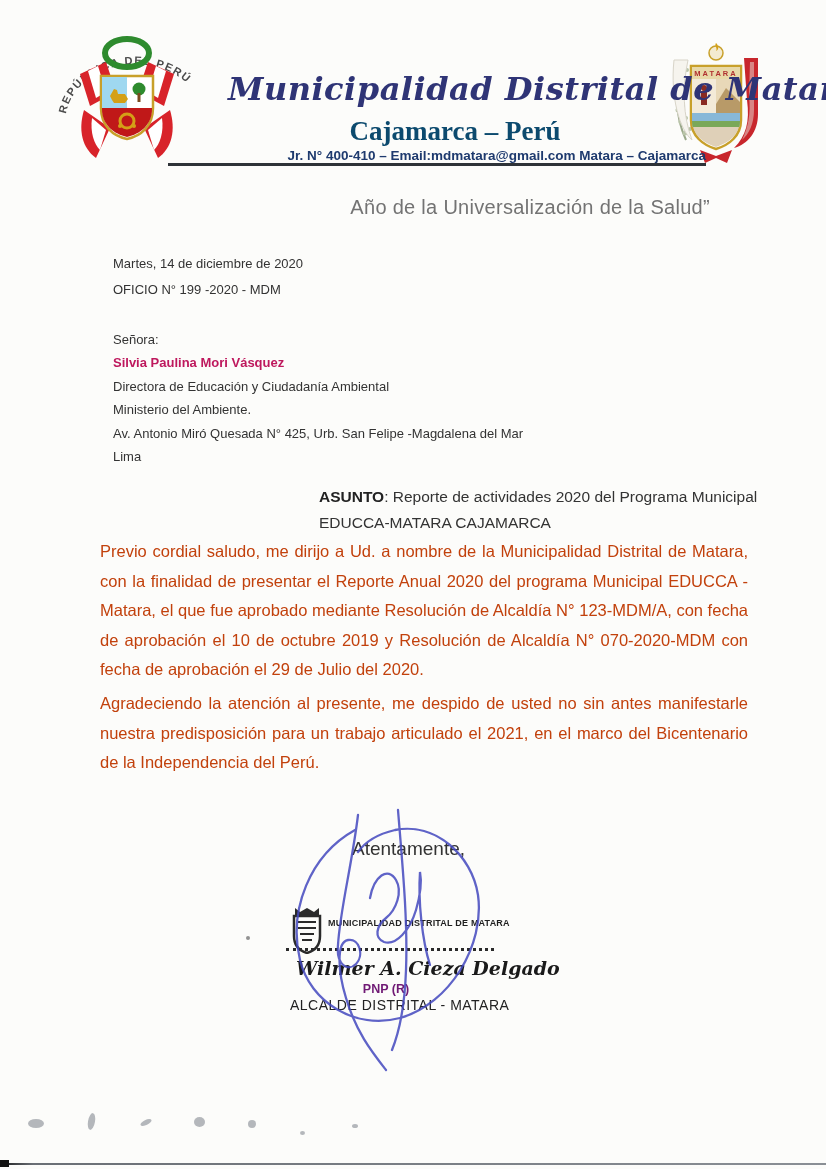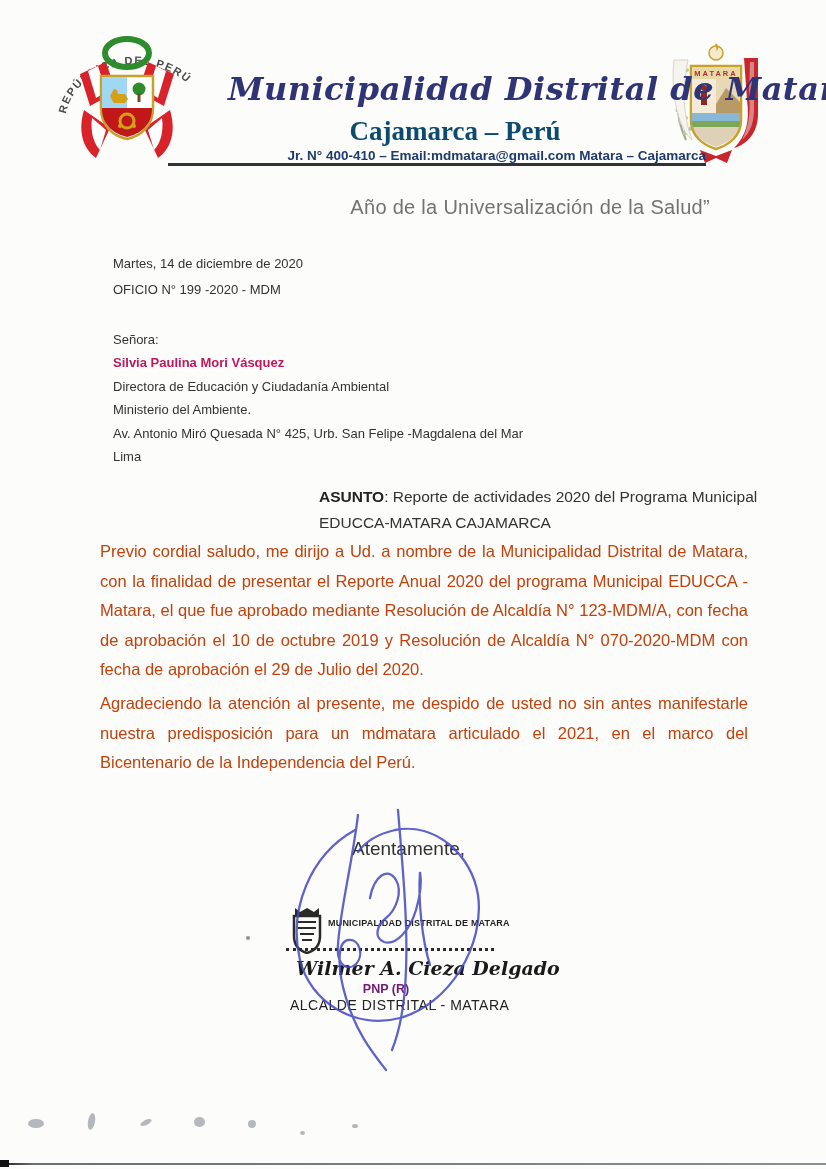--- a/index.html
+++ b/index.html
@@ -165,21 +165,21 @@
     <div>Ministerio del Ambiente.</div>
     <div>Av. Antonio Miró Quesada N° 425, Urb. San Felipe -Magdalena del Mar</div>
     <div>Lima</div>
   </div>
 
   <div class="abs subject">
     <b>ASUNTO</b><span>: Reporte de actividades 2020 del Programa Municipal EDUCCA-MATARA CAJAMARCA</span>
   </div>
 
   <div class="abs para para1">Previo cordial saludo, me dirijo a Ud. a nombre de la Municipalidad Distrital de Matara, con la finalidad de presentar el Reporte Anual 2020 del programa Municipal EDUCCA - Matara, el que fue aprobado mediante Resolución de Alcaldía N° 123-MDM/A, con fecha de aprobación el 10 de octubre 2019 y Resolución de Alcaldía N° 070-2020-MDM con fecha de aprobación el 29 de Julio del 2020.</div>
-  <div class="abs para para2">Agradeciendo la atención al presente, me despido de usted no sin antes manifestarle nuestra predisposición para un mdmatara articulado el 2021, en el marco del Bicentenario de la Independencia del Perú.</div>
+  <div class="abs para para2">Agradeciendo la atención al presente, me despido de usted no sin antes manifestarle nuestra predisposición para un trabajo articulado el 2021, en el marco del Bicentenario de la Independencia del Perú.</div>
 
   <div class="abs closing">Atentamente,</div>
 
   <svg class="abs" style="left:288px;top:906px" width="38" height="48" viewBox="0 0 38 48">
     <path d="M7,2 L12,6 L19,2 L26,6 L31,2 L31,10 L7,10 Z" fill="#2a2a2a"></path>
     <path d="M6,10 L32,10 L32,30 C32,40 26,45 19,47 C12,45 6,40 6,30 Z" fill="none" stroke="#2a2a2a" stroke-width="2.5"></path>
     <line x1="10" y1="16" x2="28" y2="16" stroke="#2a2a2a" stroke-width="2"></line>
     <line x1="10" y1="22" x2="28" y2="22" stroke="#2a2a2a" stroke-width="2"></line>
     <line x1="12" y1="28" x2="26" y2="28" stroke="#2a2a2a" stroke-width="2"></line>
     <line x1="14" y1="34" x2="24" y2="34" stroke="#2a2a2a" stroke-width="2"></line>

